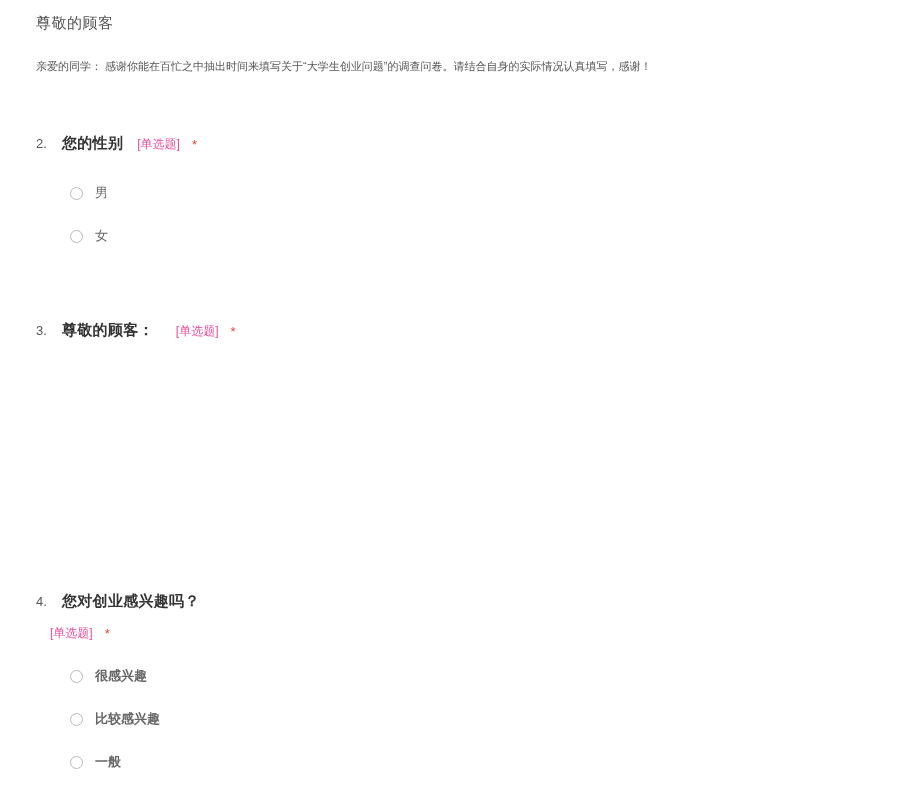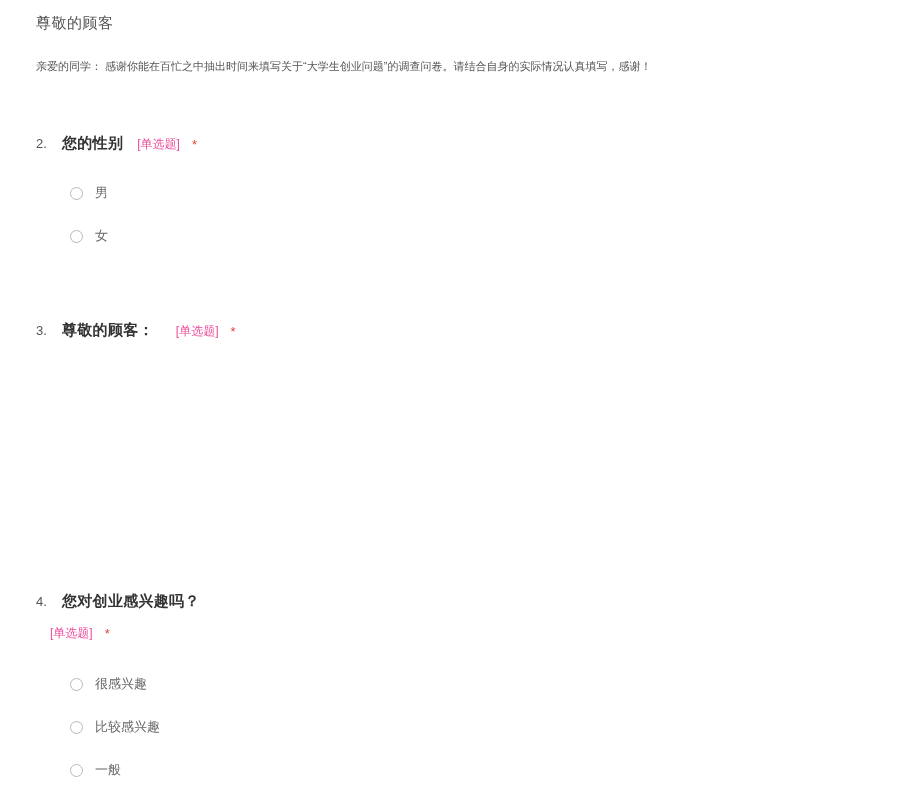--- a/index.html
+++ b/index.html
@@ -108,21 +108,21 @@
     font-size: 13px;
     color: #666666;
     margin-left: 12px;
   }
   
   #q2 { top: 134px; }
   #q3 { top: 321px; }
   #q4 { top: 592px; }
   #q2 .options { margin-top: 26px; }
   #q3 .options { margin-top: 26px; }
-  #q4 .options { margin-top: 28px; }
+  #q4 .options { margin-top: 20px; font-weight: bold; }
   #q3 .q-type { margin-left: 22px; }
 </style>
 </head>
 <body>
 
 <div class="page">
 
   <div class="survey-title">尊敬的顾客</div>
 
   <div class="survey-intro">亲爱的同学： 感谢你能在百忙之中抽出时间来填写关于“大学生创业问题”的调查问卷。请结合自身的实际情况认真填写，感谢！</div>

